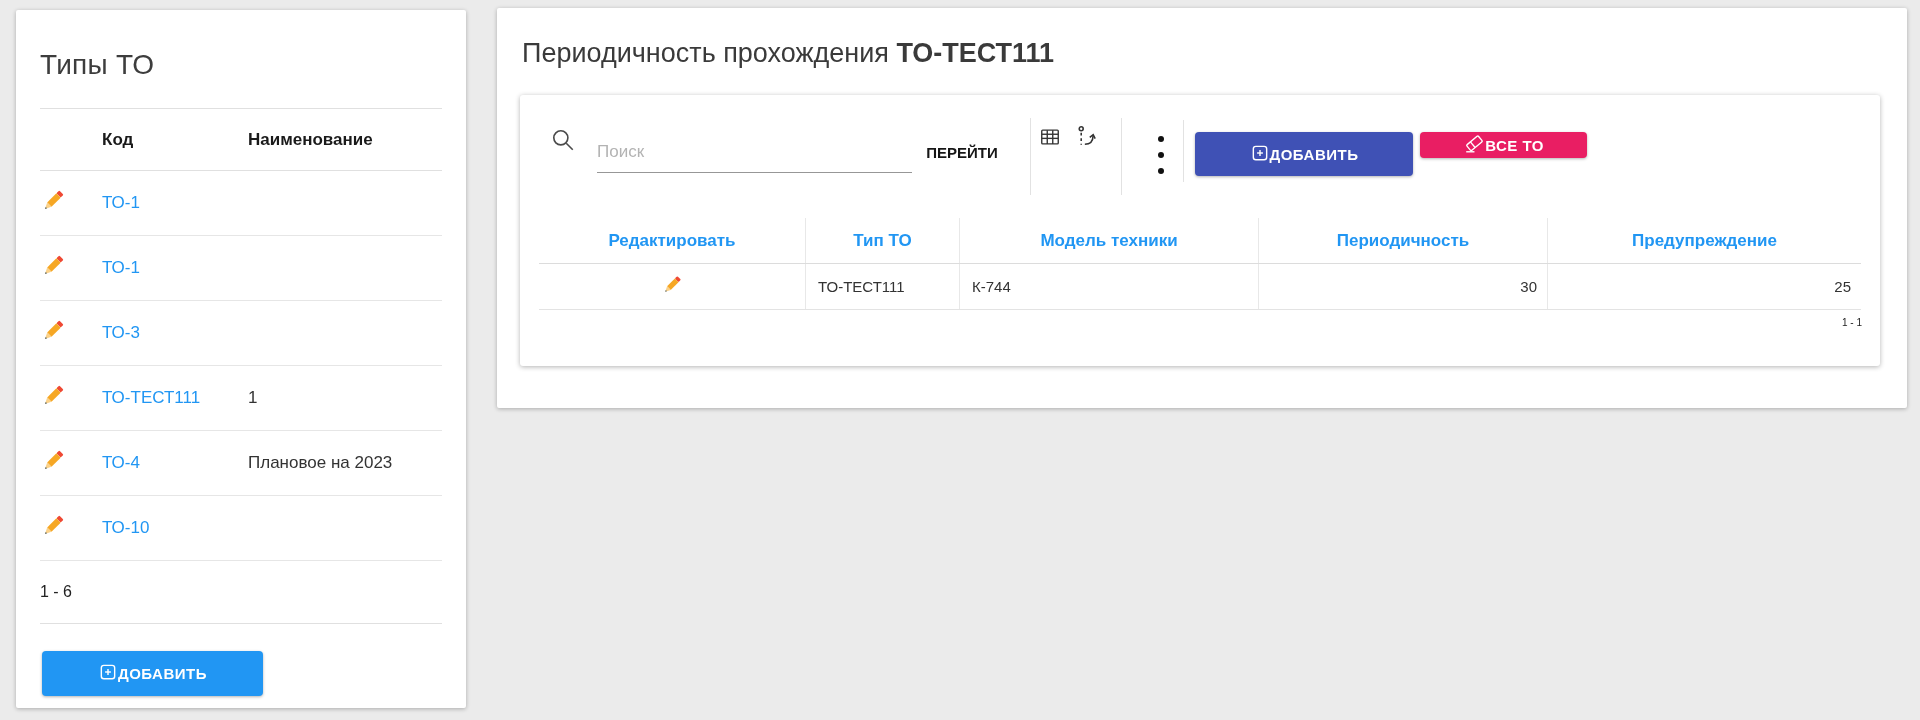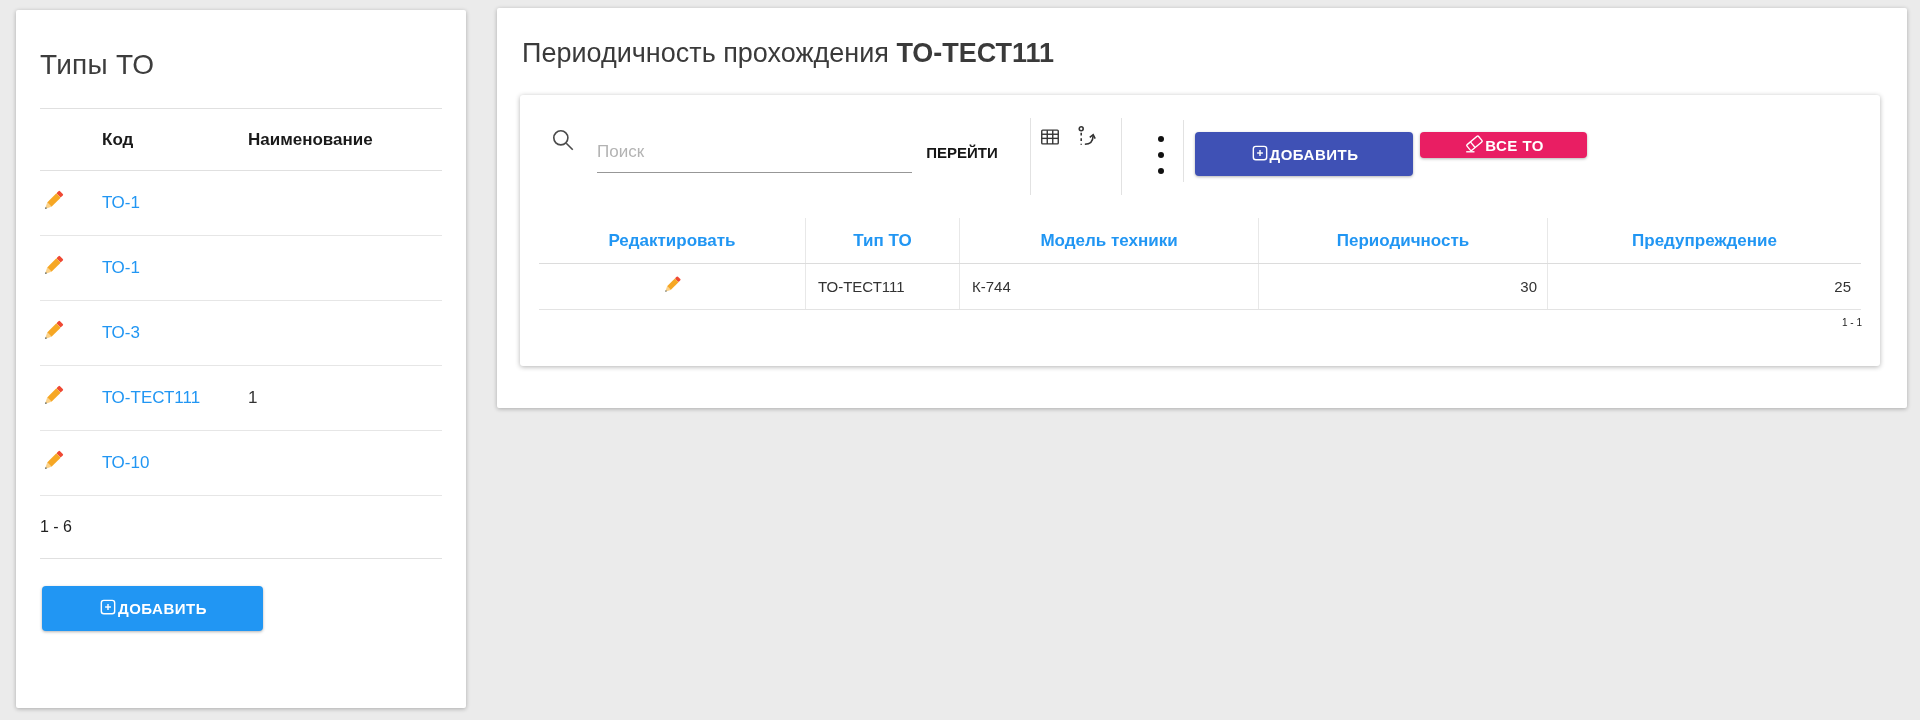--- a/index.html
+++ b/index.html
@@ -130,20 +130,32 @@
       <span class="pencil"><svg width="26" height="26" viewBox="0 0 24 24">
             <g transform="rotate(45 12 12)">
               <rect x="9.2" y="1" width="5.6" height="3.8" rx="1" fill="#ef4934"></rect>
               <rect x="9.2" y="4.8" width="5.6" height="12" fill="#f6a724"></rect>
               <polygon points="9.2,16.8 14.8,16.8 12,22.5" fill="#fbd188"></polygon>
               <polygon points="11.1,20.6 12.9,20.6 12,22.5" fill="#455a64"></polygon>
             </g>
           </svg></span>
       <a class="lp-cell-pad lp-link">ТО-ТЕСТ111</a>
       <span class="lp-cell-pad lp-name">1</span>
+    </div>
+    <div class="lp-grid lp-row">
+      <span class="pencil"><svg width="26" height="26" viewBox="0 0 24 24">
+            <g transform="rotate(45 12 12)">
+              <rect x="9.2" y="1" width="5.6" height="3.8" rx="1" fill="#ef4934"></rect>
+              <rect x="9.2" y="4.8" width="5.6" height="12" fill="#f6a724"></rect>
+              <polygon points="9.2,16.8 14.8,16.8 12,22.5" fill="#fbd188"></polygon>
+              <polygon points="11.1,20.6 12.9,20.6 12,22.5" fill="#455a64"></polygon>
+            </g>
+          </svg></span>
+      <a class="lp-cell-pad lp-link">ТО-4</a>
+      <span class="lp-cell-pad lp-name">Плановое на 2023</span>
     </div>
     <div class="lp-grid lp-row">
       <span class="pencil"><svg width="26" height="26" viewBox="0 0 24 24">
             <g transform="rotate(45 12 12)">
               <rect x="9.2" y="1" width="5.6" height="3.8" rx="1" fill="#ef4934"></rect>
               <rect x="9.2" y="4.8" width="5.6" height="12" fill="#f6a724"></rect>
               <polygon points="9.2,16.8 14.8,16.8 12,22.5" fill="#fbd188"></polygon>
               <polygon points="11.1,20.6 12.9,20.6 12,22.5" fill="#455a64"></polygon>
             </g>
           </svg></span>

